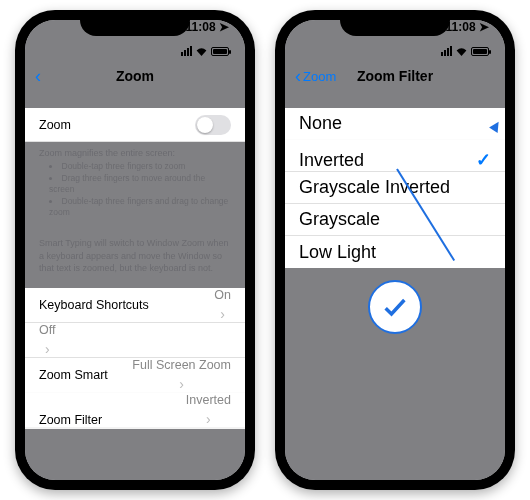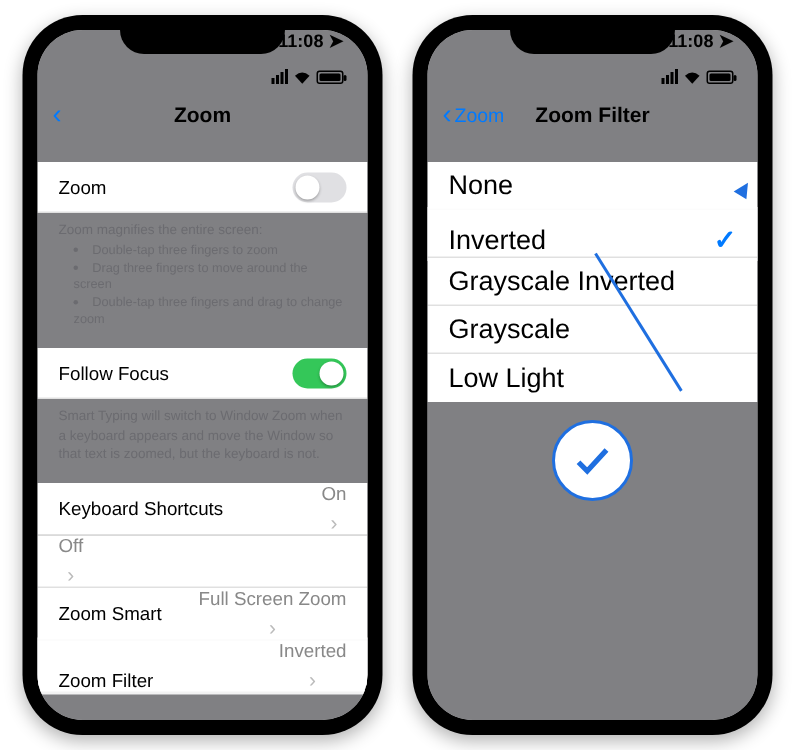--- a/index.html
+++ b/index.html
@@ -194,26 +194,20 @@
           <div>Zoom magnifies the entire screen:</div>
           <ul>
             <li>Double-tap three fingers to zoom</li>
             <li>Drag three fingers to move around the screen</li>
             <li>Double-tap three fingers and drag to change zoom</li>
           </ul>
         </div>
       </div>
 
       <div class="group">
-        <div class="cell">
-          <span>Follow Focus</span>
-          <span class="toggle on">
-              <span class="knob"></span>
-            </span>
-        </div>
         <div class="footer">Smart Typing will switch to Window Zoom when a keyboard appears and move the Window so that text is zoomed, but the keyboard is not.</div>
       </div>
 
       <div class="group">
         <div class="cell">
           <span>Keyboard Shortcuts</span>
           <span class="val">
               <span>On</span>
               <span class="chevr">›</span>
             </span>

